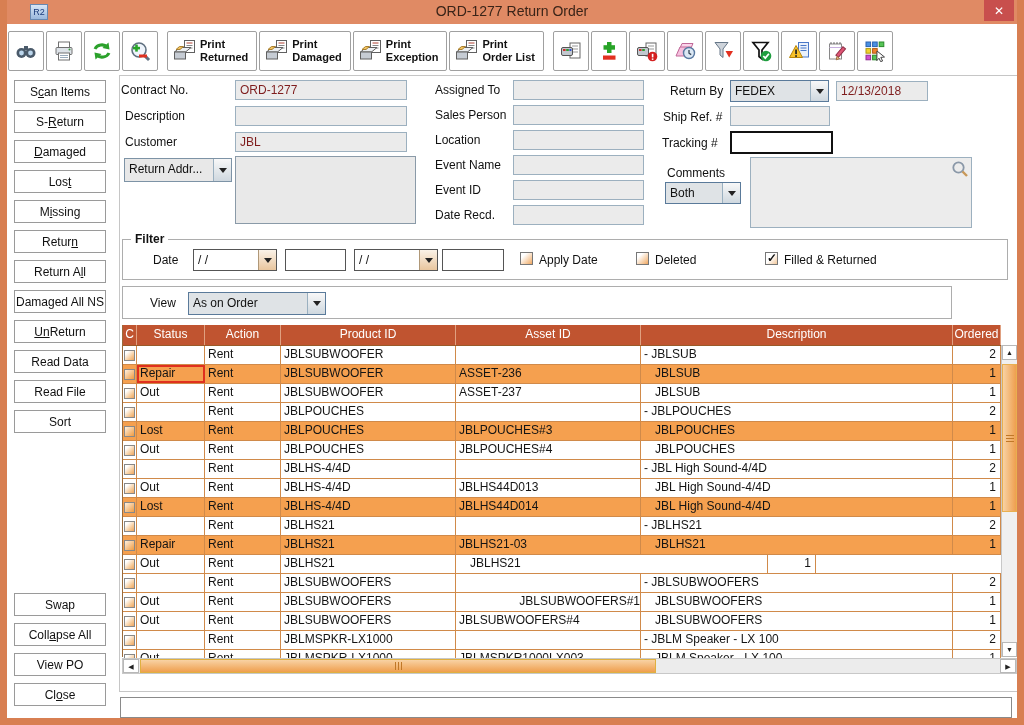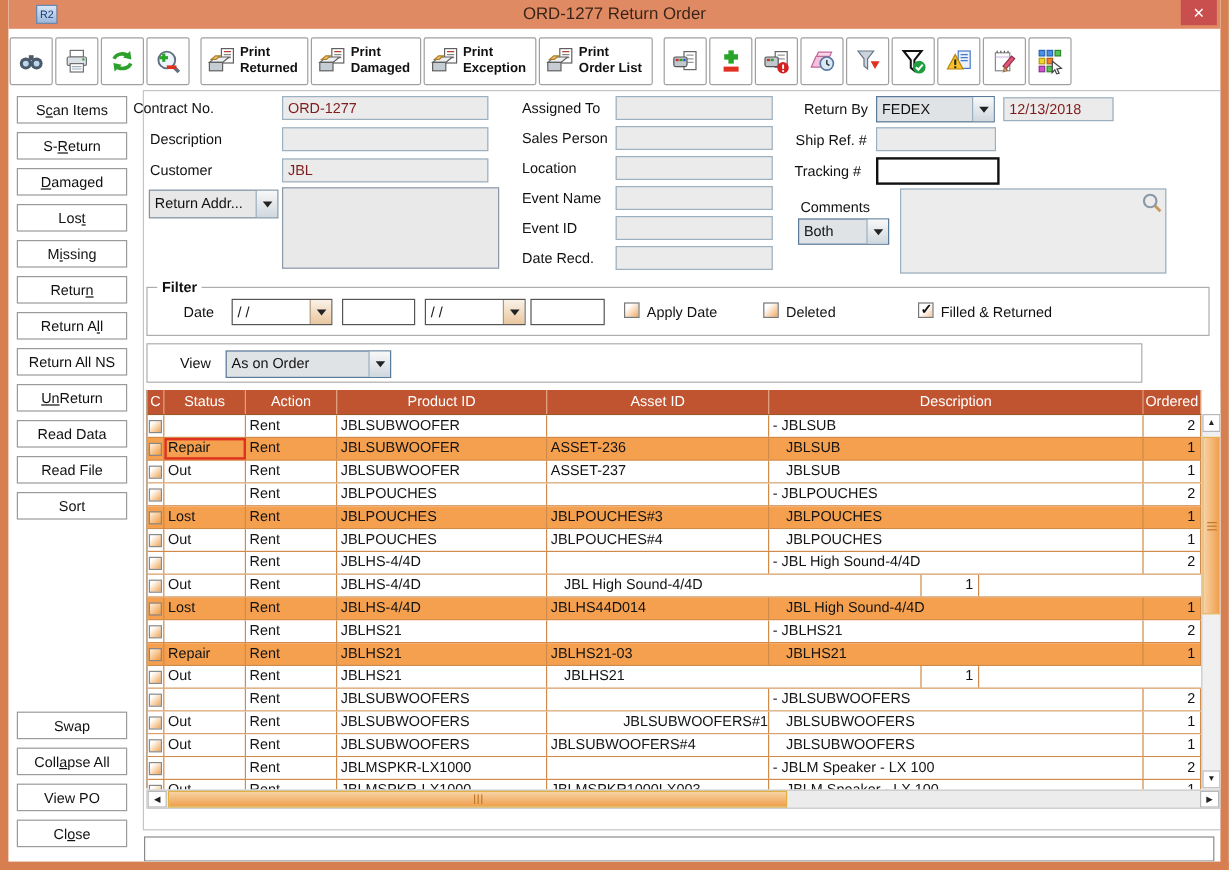--- a/index.html
+++ b/index.html
@@ -318,21 +318,21 @@
       <div class="sbtn">
         <span>M<u>i</u>ssing</span>
       </div>
       <div class="sbtn">
         <span>Retur<u>n</u></span>
       </div>
       <div class="sbtn">
         <span>Return A<u>l</u>l</span>
       </div>
       <div class="sbtn">
-        <span>Return All NS</span>
+        <span>Damaged All NS</span>
       </div>
       <div class="sbtn">
         <span><u>Un</u>Return</span>
       </div>
       <div class="sbtn">
         <span>Read Data</span>
       </div>
       <div class="sbtn">
         <span>Read File</span>
       </div>
@@ -348,21 +348,21 @@
         <span>Coll<u>a</u>pse All</span>
       </div>
       <div class="sbtn">
         <span>View PO</span>
       </div>
       <div class="sbtn">
         <span>Cl<u>o</u>se</span>
       </div>
     </div>
 
-  <div class="flabel" style="left:104px;top:83px">Contract No.</div>
+  <div class="flabel" style="left:114px;top:83px">Contract No.</div>
   <div class="ffield" style="left:228px;top:80px;width:172px">ORD-1277</div>
   <div class="flabel" style="left:118px;top:109px">Description</div>
   <div class="ffield" style="left:228px;top:106px;width:172px"></div>
   <div class="flabel" style="left:118px;top:135px">Customer</div>
   <div class="ffield" style="left:228px;top:132px;width:172px">JBL</div>
   <div class="combo" style="left:117px;top:158px;width:108px;height:24px">
     <div class="combo-text">Return Addr...</div>
     <div class="combo-arrow">
         <span class="tri"></span>
       </div>
@@ -536,20 +536,21 @@
           <div class="gc" style="width: 312px;">- JBL High Sound-4/4D</div>
           <div class="gc num" style="width: 48px;">2</div>
         </div>
         <div class="grow">
           <div class="gc cc" style="width: 14px;">
             <div class="rcb"></div>
           </div>
           <div class="gc" style="width: 68px;">Out</div>
           <div class="gc" style="width: 76px;">Rent</div>
           <div class="gc" style="width: 175px;">JBLHS-4/4D</div>
+          <div class="gc" style="width: 185px;">JBLHS44D013</div>
           <div class="gc ind" style="width: 312px;">JBL High Sound-4/4D</div>
           <div class="gc num" style="width: 48px;">1</div>
         </div>
         <div class="grow hl">
           <div class="gc cc" style="width: 14px;">
             <div class="rcb"></div>
           </div>
           <div class="gc" style="width: 68px;">Lost</div>
           <div class="gc" style="width: 76px;">Rent</div>
           <div class="gc" style="width: 175px;">JBLHS-4/4D</div>

